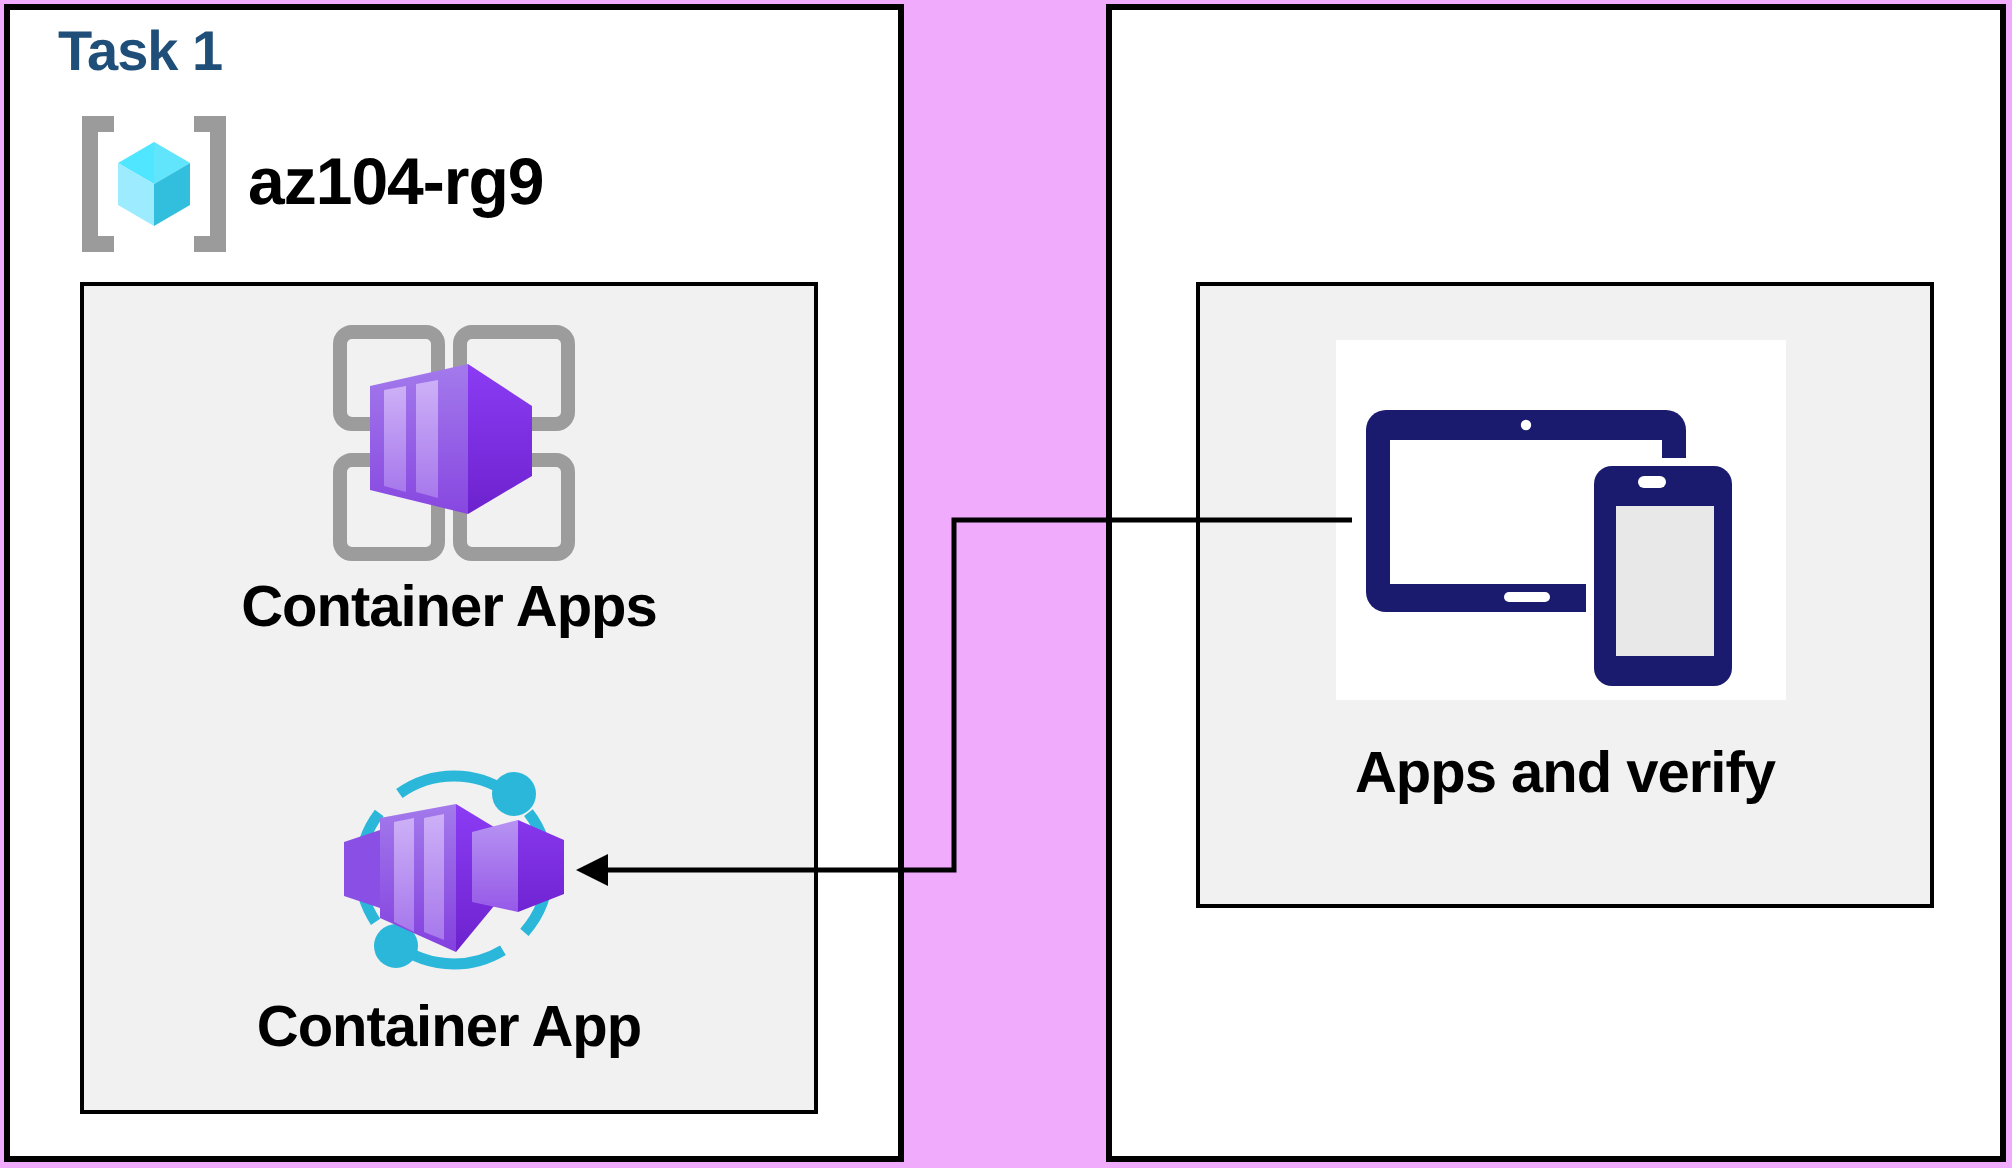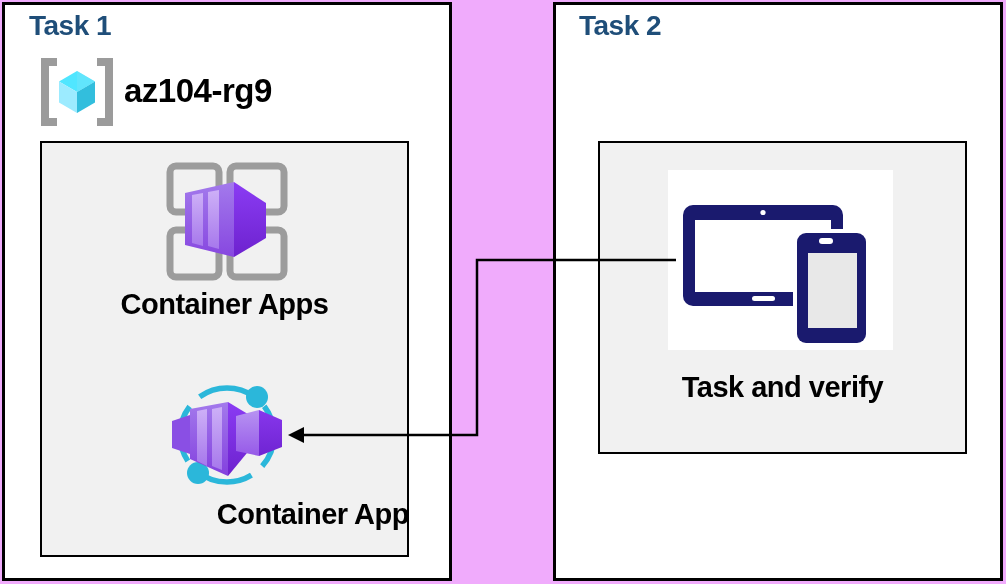--- a/index.html
+++ b/index.html
@@ -115,41 +115,40 @@
     <circle cx="34" cy="93" r="11" fill="#2BB7DA"></circle>
     <polygon points="8,41 26,35 26,74 8,68" fill="#8A4FE4"></polygon>
     <polygon points="64,22 92,39 92,62 64,96" fill="url(#caSide)"></polygon>
     <polygon points="26,29 64,22 64,96 26,79" fill="url(#caFront)"></polygon>
     <polygon points="33,31 43,29 43,86 33,81" fill="url(#caStripe)"></polygon>
     <polygon points="48,29 58,27 58,90 48,86" fill="url(#caStripe)"></polygon>
     <polygon points="95,30 118,40 118,67 95,76" fill="url(#caRightSide)"></polygon>
     <polygon points="72,36 95,30 95,76 72,71" fill="url(#caRightFront)"></polygon>
   </svg>
 
-  <div class="node-label" style="left:40px; top:496px; width:369px;text-align:right;">Container App</div>
+  <div class="node-label" style="left:40px; top:496px; width:369px;">Container App</div>
 
   <div class="task-box" style="left:553px; top:2px; width:450px; height:579px;"></div>
 
-  <div class="task-title" style="left:579px; top:10px;">Task 2</div>
 
   <div class="inner-box" style="left:598px; top:141px; width:369px; height:313px;"></div>
 
   <div class="white-card" style="left:668px; top:170px; width:225px; height:180px;"></div>
 
   <svg class="icon-abs" style="left:668px; top:170px;" width="225" height="180" viewBox="0 0 225 180">
     <rect x="15" y="35" width="160" height="101" rx="10" fill="#1A1A6E"></rect>
     <rect x="27" y="50" width="136" height="72" fill="#ffffff"></rect>
     <circle cx="95" cy="42.5" r="2.6" fill="#ffffff"></circle>
     <rect x="84" y="126" width="23" height="5" rx="2.5" fill="#ffffff"></rect>
     <rect x="125" y="59" width="77" height="118" rx="12" fill="#ffffff"></rect>
     <rect x="129" y="63" width="69" height="110" rx="9" fill="#1A1A6E"></rect>
     <rect x="140" y="83" width="49" height="75" fill="#E8E8E8"></rect>
     <rect x="151" y="68" width="14" height="6" rx="3" fill="#ffffff"></rect>
   </svg>
 
-  <div class="node-label" style="left:598px; top:369px; width:369px;">Task and verify</div>
+  <div class="node-label" style="left:598px; top:369px; width:369px;">Apps and verify</div>
 
   <svg id="connector-overlay" viewBox="0 0 1006 584">
     <path d="M 676 260 L 477 260 L 477 435 L 301 435" fill="none" stroke="#000000" stroke-width="2.5"></path>
     <polygon points="288,435 304,427 304,443" fill="#000000"></polygon>
   </svg>
 
 </div>
 
 </body></html>

